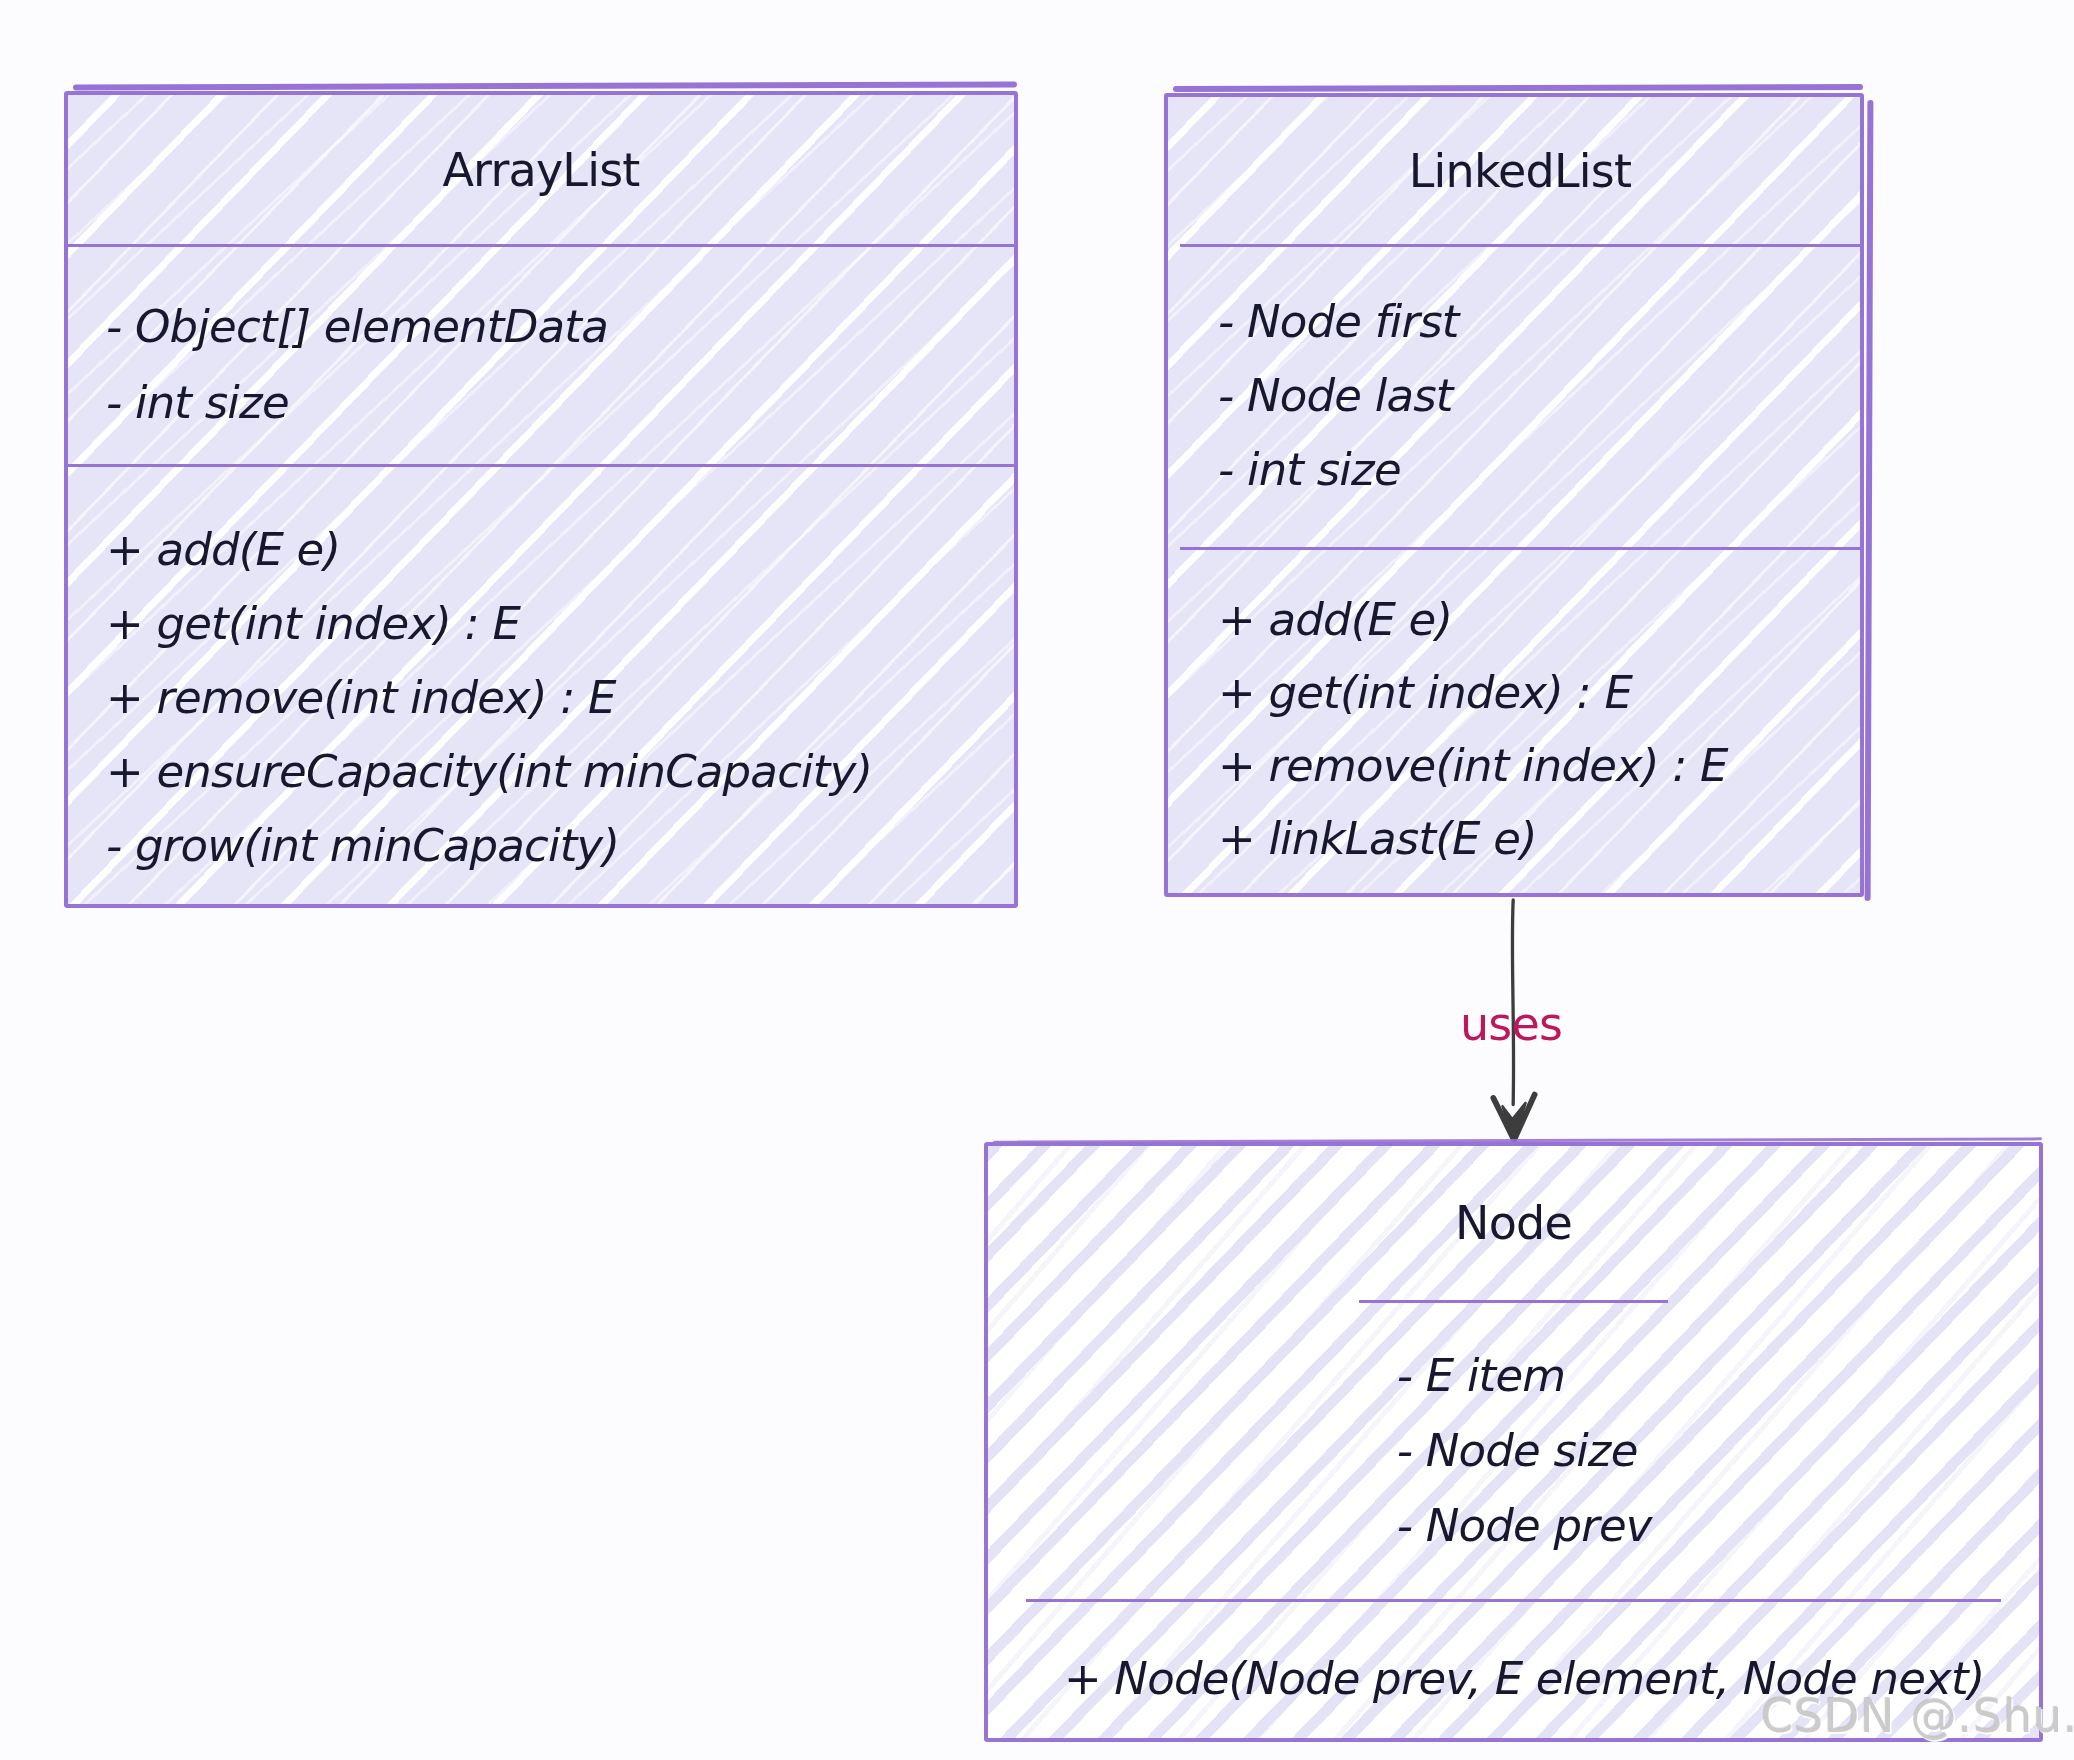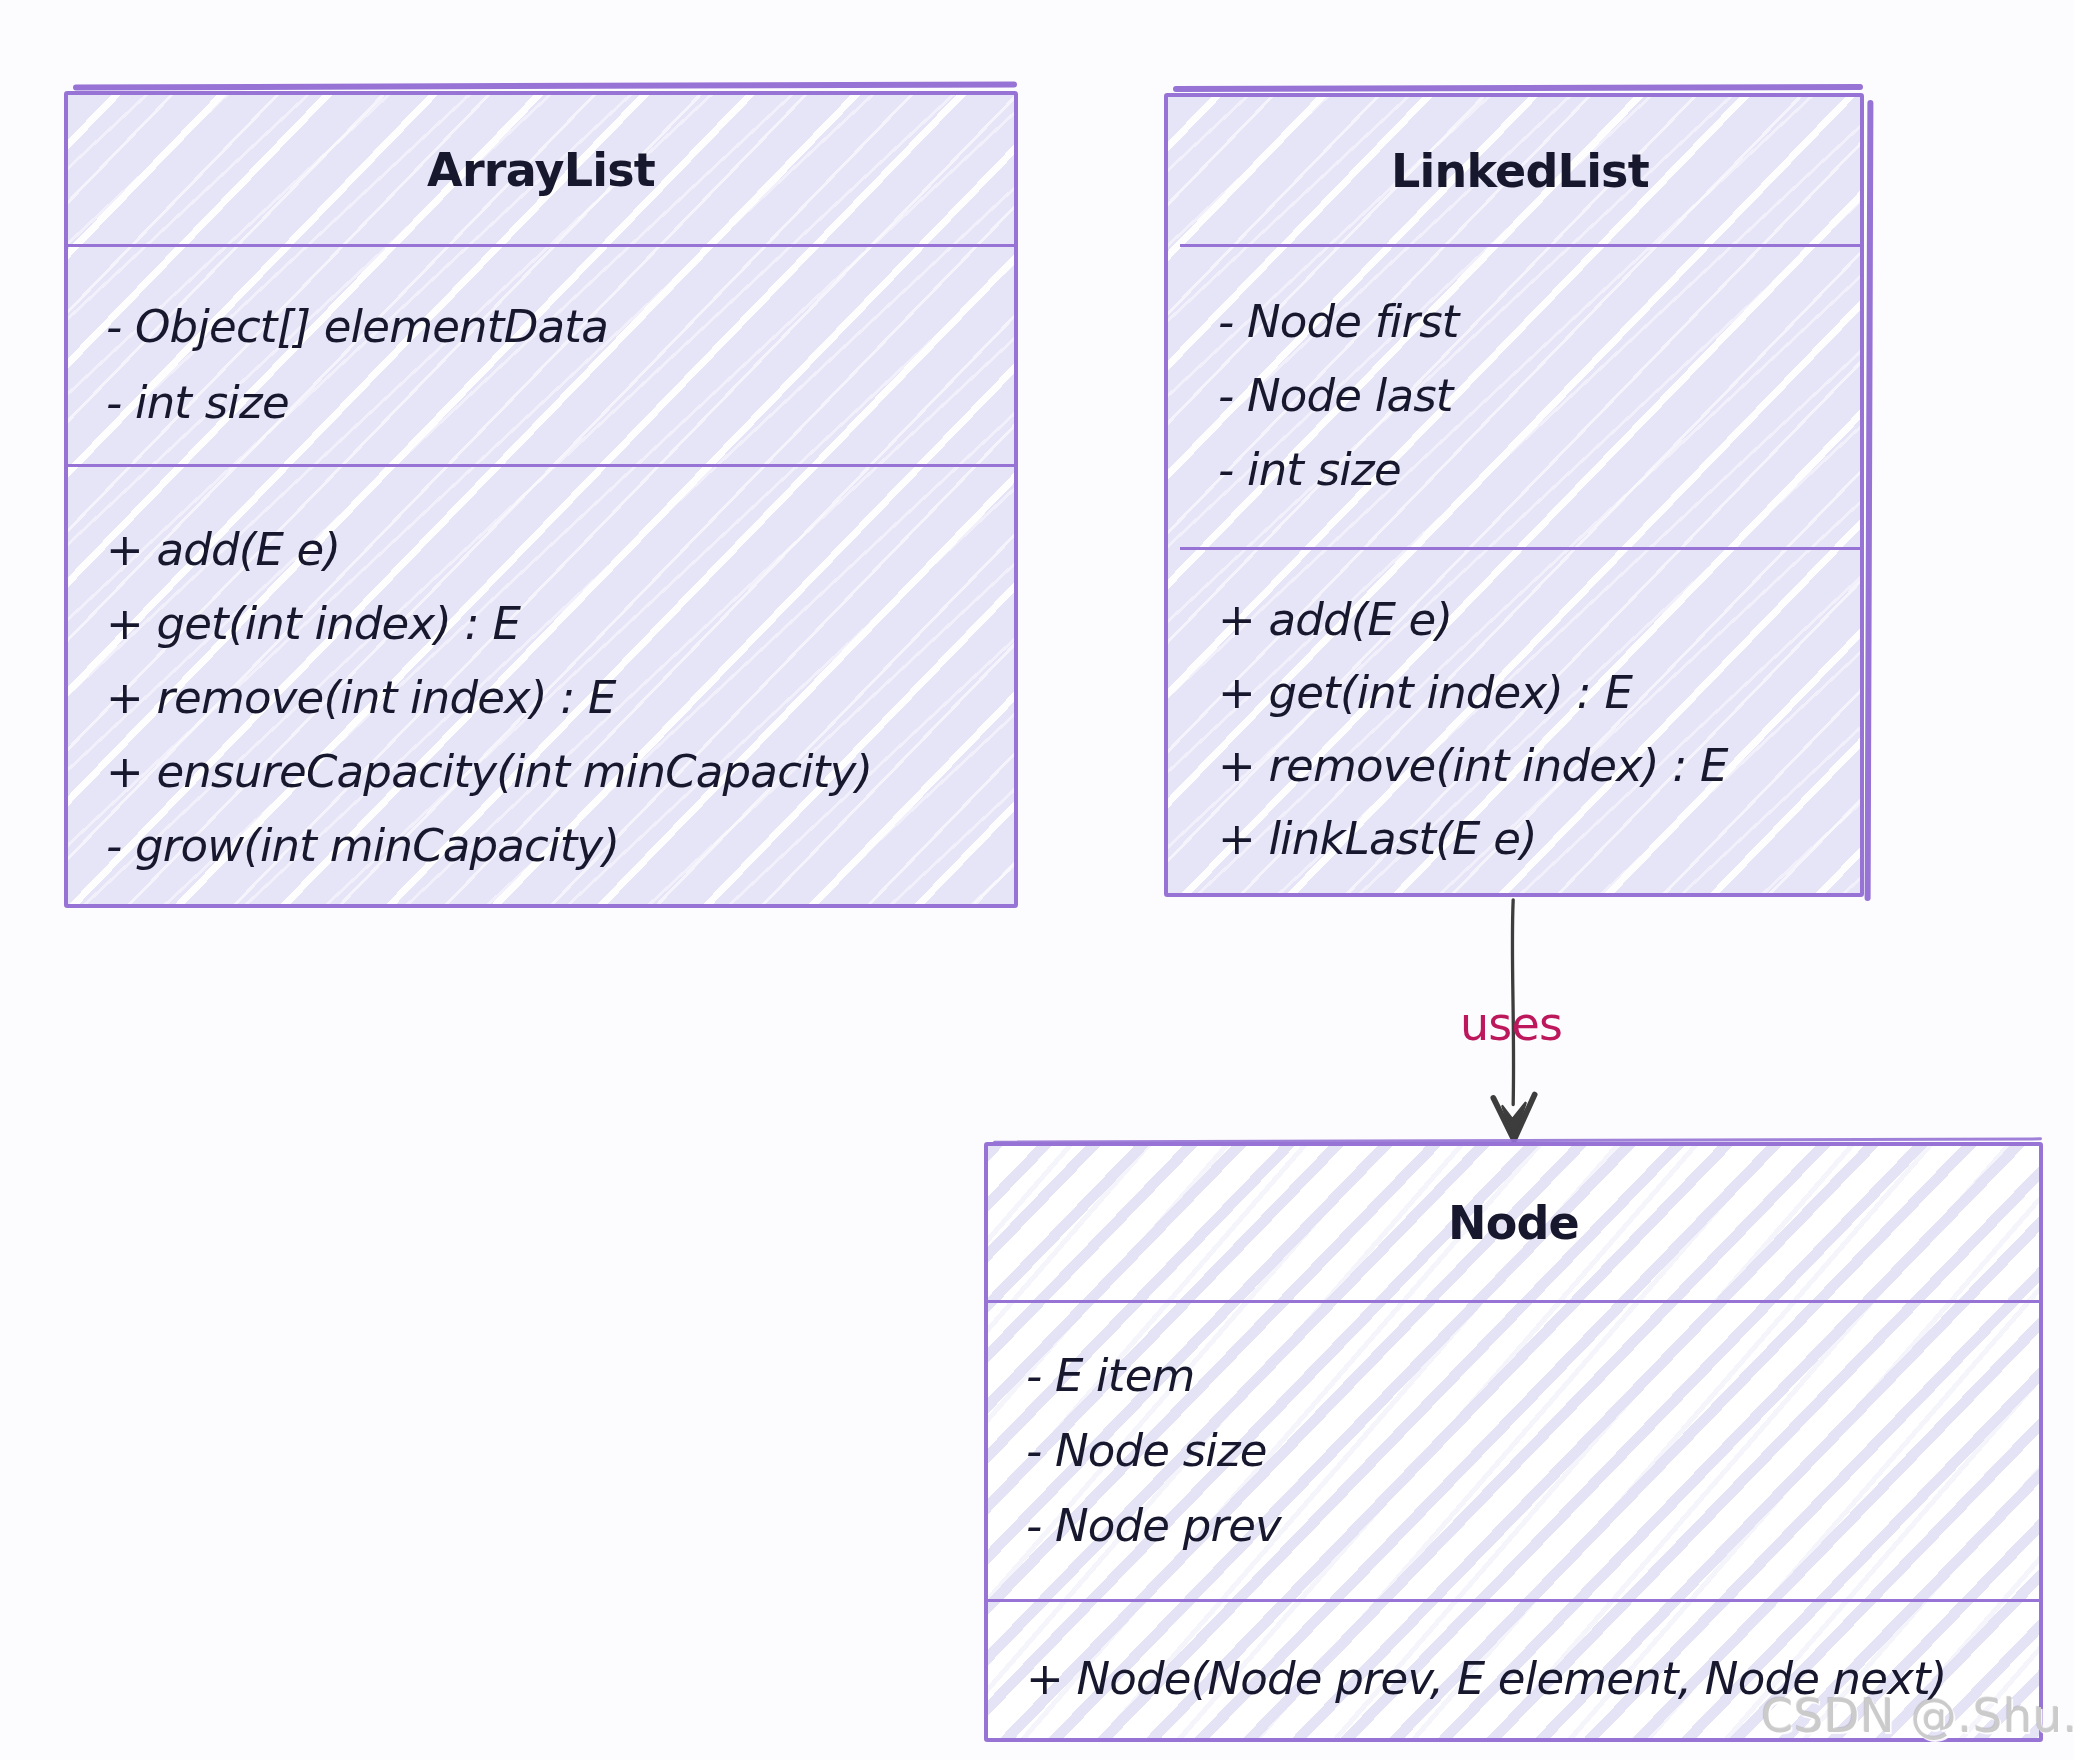--- a/index.html
+++ b/index.html
@@ -43,20 +43,21 @@
   
   .fill-light {
     background-color: #ffffff;
     background-image:
       repeating-linear-gradient(134deg,
         rgba(227,225,245,0.95) 0px, rgba(227,225,245,0.95) 10.7px,
         rgba(255,255,255,0) 10.7px, rgba(255,255,255,0) 35px),
       repeating-linear-gradient(131deg,
         rgba(227,225,245,0.35) 0px, rgba(227,225,245,0.35) 5px,
         rgba(255,255,255,0) 5px, rgba(255,255,255,0) 59px);
+    align-items: center;
   }
   
   .uml-class::before {
     content: "";
     position: absolute;
     left: 5px; right: -3.3px;
     top: -11.6px; height: 5.8px;
     background: #9673d5;
     border-radius: 3.3px;
     transform: rotate(-0.18deg);
@@ -73,21 +74,21 @@
   .thin-top::before { height: 3.3px; top: -7.4px; opacity: .9; }
 
   .uml-header {
     display: flex;
     align-items: center;
     justify-content: center;
     flex: 0 0 auto;
   }
   .uml-title {
     font-size: 46px;
-    font-weight: bold;
+    font-weight: normal;
     letter-spacing: -0.8px;
   }
   .uml-section {
     border-top: 3.3px solid #9673d5;
     box-sizing: border-box;
     padding-left: 38px;
     padding-right: 16.5px;
     flex: 0 0 auto;
     font-style: italic;
   }

